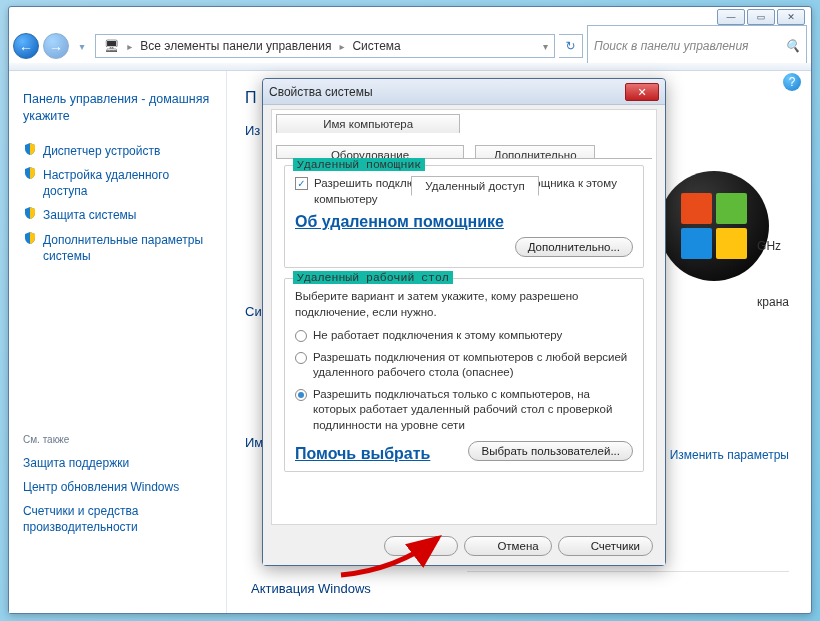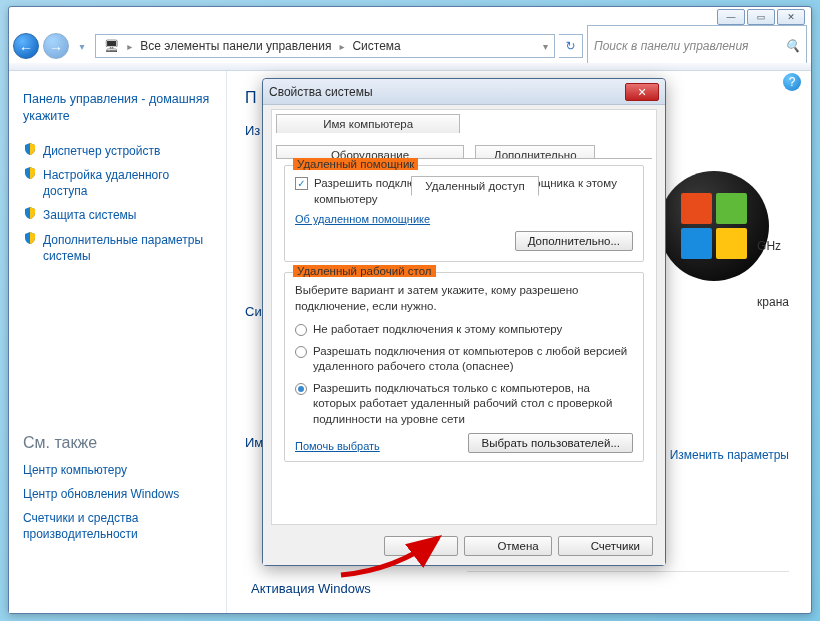--- a/index.html
+++ b/index.html
@@ -26,21 +26,21 @@
 
 .menubar { position: absolute; left: 0; top: 56px; right: 0; height: 8px; background: linear-gradient(#f6f9fc,#e8eef6); border-bottom: 1px solid #d0dae6; }
 
 .body-split { position: absolute; left: 0; top: 64px; right: 0; bottom: 0; display: flex; }
 .sidebar { width: 218px; background: #fff; border-right: 1px solid #e0e8f0; padding: 16px 14px; }
 .side-link { color: #0a5aa8; font-size: 12px; padding: 4px 0 4px 20px; position: relative; cursor: default; line-height: 1.35; }
 .side-link.home { color: #0a5aa8; font-size: 12.5px; padding-left: 0; margin-bottom: 10px; }
 .side-link .shield { position: absolute; left: 0; top: 3px; width: 14px; height: 14px; }
 .shield svg { width: 14px; height: 14px; }
 .side-group-gap { height: 160px; }
-.side-heading { color: #6a7a8a; font-size: 16px; margin: 6px 0; }
+.side-heading { color: #6a7a8a; font-size: 10px; margin: 6px 0; }
 
 .main-pane { flex: 1; position: relative; padding: 18px 18px; }
 .main-pane .pg-title { color: #003a80; font-size: 16px; }
 .main-pane .row-label { color: #003a80; font-size: 13px; margin-top: 16px; }
 .right-col { position: absolute; right: 22px; top: 90px; font-size: 12px; color: #333; }
 .right-col .ghz { margin-top: 78px; }
 .settings-link { position: absolute; right: 22px; top: 376px; color: #0a5aa8; font-size: 12px; text-align: right; line-height: 1.3; }
 .help-btn { position: absolute; right: 10px; top: 2px; width: 18px; height: 18px; border-radius: 50%; background: radial-gradient(circle at 35% 30%, #6ac8ff, #1a80d0); color: #fff; font-size: 12px; text-align: center; line-height: 18px; }
 
 
@@ -58,25 +58,25 @@
 .dlg-close { margin-left: auto; width: 34px; height: 18px; background: linear-gradient(#e87070,#c02020); border: 1px solid #a01818; border-radius: 2px; color: #fff; font-size: 11px; text-align: center; line-height: 16px; }
 
 .dlg-body { position: absolute; left: 8px; top: 30px; right: 8px; bottom: 40px; background: #fff; border: 1px solid #d8d8d8; }
 .tabs-row { display: flex; flex-wrap: wrap; padding: 4px 4px 0 4px; font-size: 11.5px; gap: 12px; }
 .tab { border: 1px solid #b8b8b8; border-bottom: none; background: linear-gradient(#fdfdfd,#ececec); padding: 3px 0; margin-right: -1px; text-align: center; color: #333; }
 .tab.r1a{width:49%;} .tab.r1b{width:50%;}
 .tab.r2a{width:32%;} .tab.r2b{width:33%;} .tab.r2c{width:34%; background:#fff; position:relative; z-index:2; border-bottom:1px solid #fff;}
 .tab-panel { position:absolute; left:4px; right:4px; top:48px; bottom:4px; border-top:1px solid #b8b8b8; padding:6px 8px 4px; background:#fff; }
 
 .groupbox { border: 1px solid #d0d0d0; border-radius: 2px; padding: 10px 10px 10px 10px; margin-bottom: 10px; position: relative; font-size: 11.5px; color: #333; }
-.groupbox > .legend { position: absolute; top: -8px; left: 8px; background: #f97316; padding: 0 4px; font-size: 11.5px; color: #333; }
+.groupbox > .legend { position: absolute; top: -8px; left: 8px; background: #14b8a6; padding: 0 4px; font-size: 11.5px; color: #333; font-family: Liberation Mono, monospace; }
 .chk-row { display: flex; align-items: flex-start; gap: 6px; line-height: 1.35; }
 .chk { width: 13px; height: 13px; border: 1px solid #888; background: #fff; display: inline-flex; align-items: center; justify-content: center; font-size: 10px; color: #1a80d0; flex-shrink: 0; margin-top: 1px; }
-.link { color: #0a5aa8; text-decoration: underline; font-size: 11px; display: inline-block; margin-top: 6px; }
-.btn { border: 1px solid #9a9a9a; background: linear-gradient(#fcfcfc,#e6e6e6); padding: 3px 12px; font-size: 11.5px; border-radius: 2px; color: #222; }
+.link { color: #0a5aa8; text-decoration: underline; font-size: 16px; display: inline-block; margin-top: 6px; font-weight: bold; }
+.btn { border: 1px solid #9a9a9a; background: linear-gradient(#fcfcfc,#e6e6e6); padding: 3px 12px; font-size: 11.5px; border-radius: 10px; color: #222; }
 .btn-row-right { display: flex; justify-content: flex-end; margin-top: 6px; }
 
 .desc { font-size: 11.5px; color: #333; line-height: 1.35; margin-bottom: 8px; }
 .radio-row { display: flex; align-items: flex-start; gap: 6px; font-size: 11.5px; color: #333; line-height: 1.35; margin: 6px 0; }
 .radio { width: 12px; height: 12px; border: 1px solid #888; border-radius: 50%; background: #fff; display: inline-flex; align-items: center; justify-content: center; flex-shrink: 0; margin-top: 2px; }
 .radio.sel::after { content: ""; width: 6px; height: 6px; border-radius: 50%; background: #3a8ad0; }
 .two-col { display: flex; justify-content: space-between; align-items: center; margin-top: 6px; }
 
 .dlg-footer { position: absolute; left: 0; right: 0; bottom: 0; height: 38px; display: flex; align-items: center; justify-content: flex-end; gap: 6px; padding: 0 12px; background: #f0f0f0; }
 .dlg-footer .btn { min-width: 74px; text-align: left; padding-left: 32px; }
@@ -146,21 +146,21 @@
       <div class="side-link">
         <span class="shield"><svg viewBox="0 0 14 14">
               <path d="M7 1 L12 3 V7 C12 10 9.5 12.5 7 13 C4.5 12.5 2 10 2 7 V3 Z" fill="#1a80d0"></path>
               <path d="M7 1 L12 3 V7 C12 10 9.5 12.5 7 13 V1 Z" fill="#ffc410"></path>
             </svg></span>
         <span>Дополнительные параметры системы</span>
       </div>
 
       <div class="side-group-gap"></div>
       <div class="side-heading">См. также</div>
-      <div class="side-link" style="padding-left:0">Центр компьютеру</div>
+      <div class="side-link" style="padding-left:0">Защита поддержки</div>
       <div class="side-link" style="padding-left:0">Центр обновления Windows</div>
       <div class="side-link" style="padding-left:0">Счетчики и средства производительности</div>
     </div>
 
     <div class="main-pane">
       <div class="help-btn">?</div>
       <div class="pg-title">П</div>
       <div class="row-label">Из</div>
       <div style="height:150px"></div>
       <div class="row-label">Си</div>

